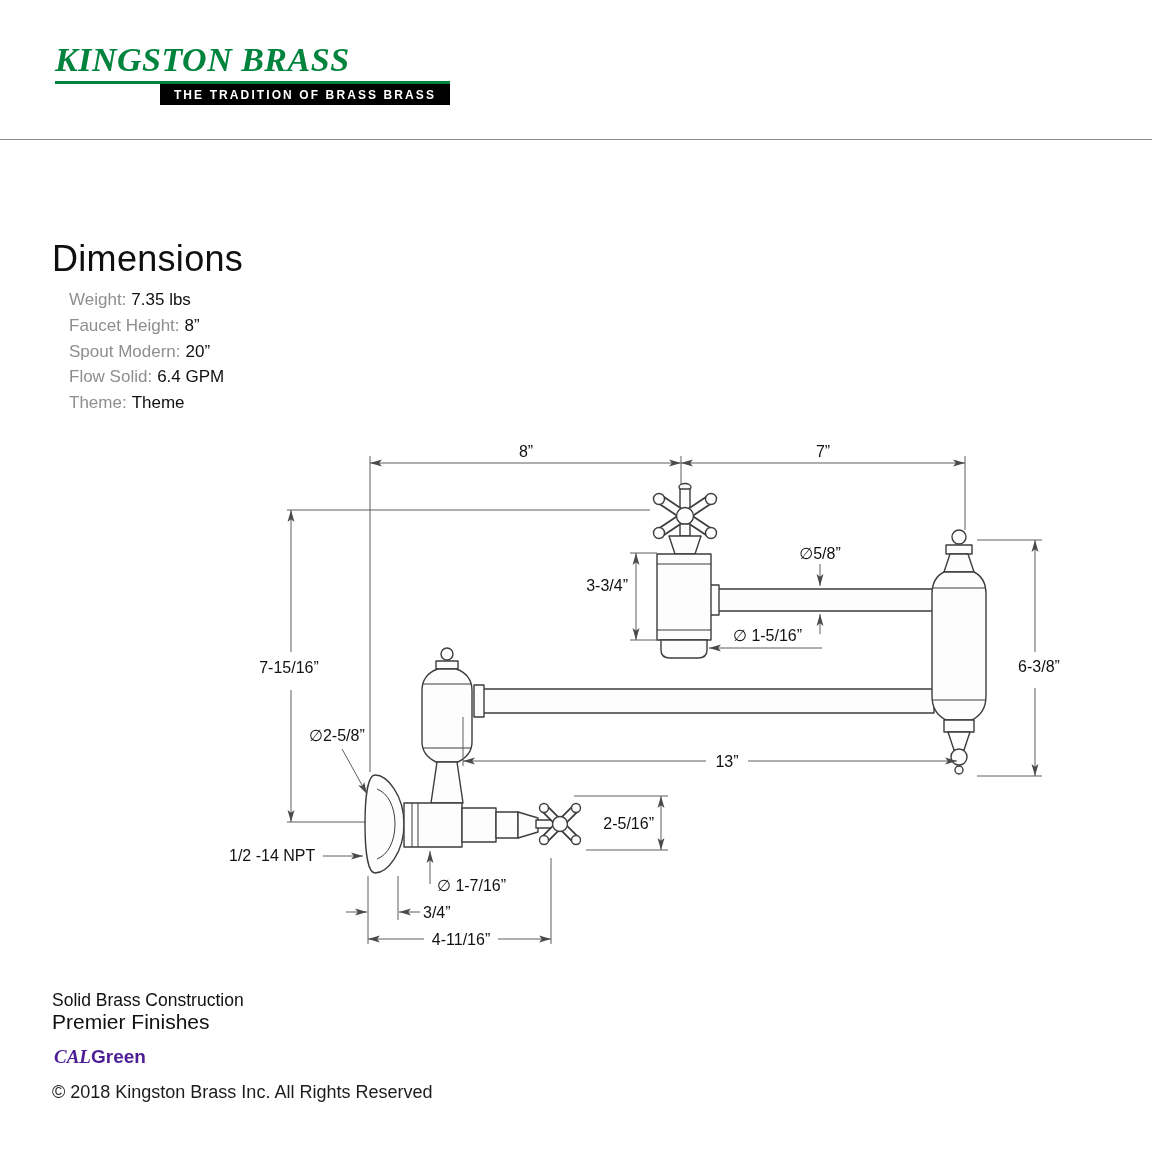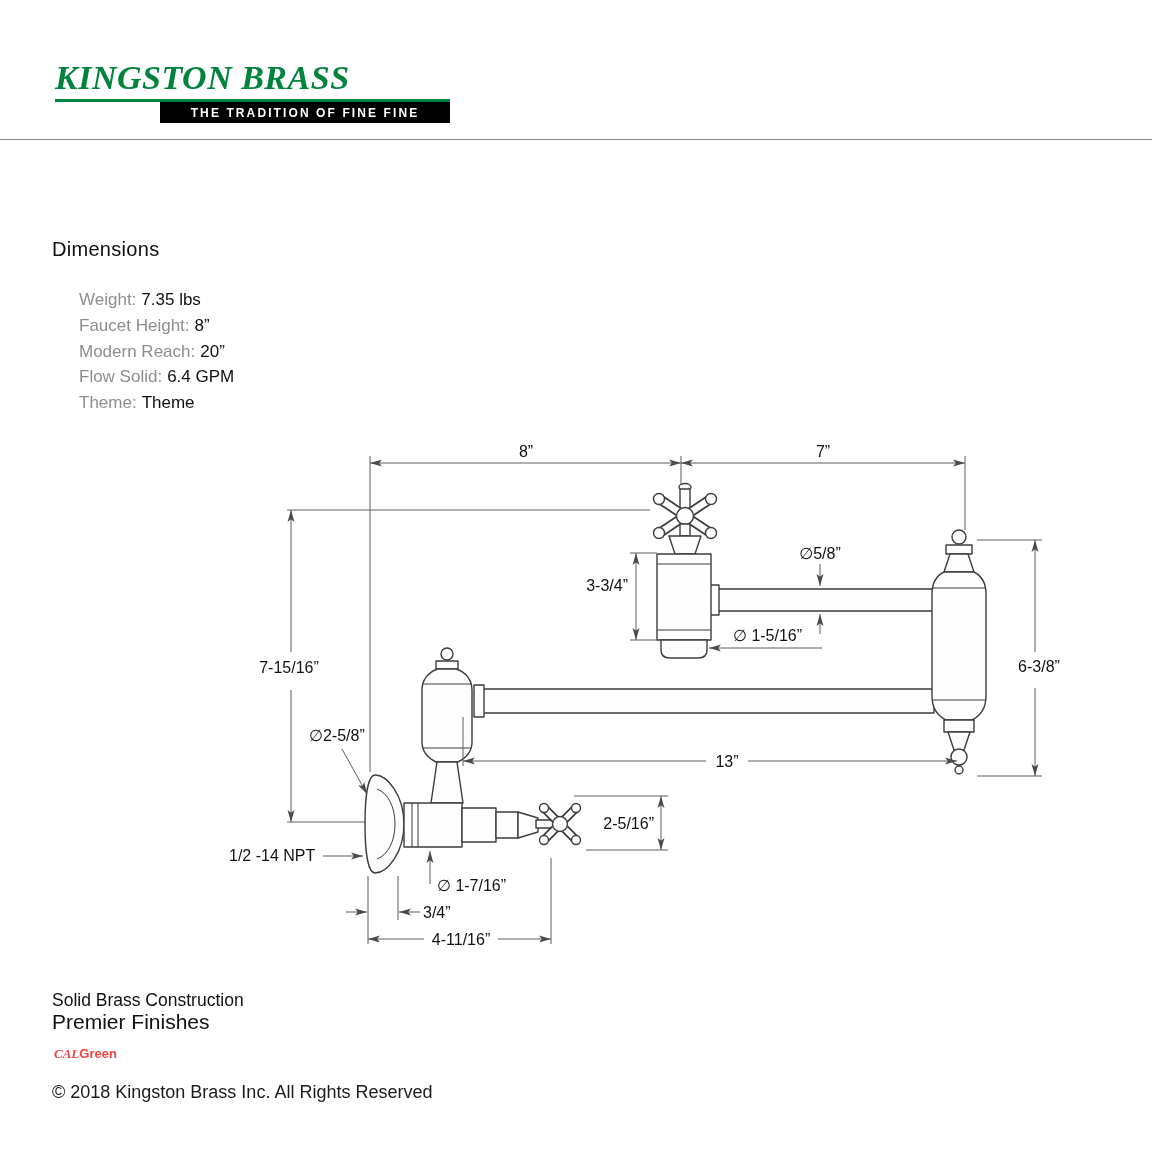--- a/index.html
+++ b/index.html
@@ -1,39 +1,39 @@
 <!DOCTYPE html>
 <html><head>
 <meta charset="utf-8">
 <style>
   * { margin:0; padding:0; box-sizing:border-box; }
   html,body { background:#ffffff; }
   .page { position:relative; width:1152px; height:1152px; background:#fff;
           font-family:"Liberation Sans", sans-serif; overflow:hidden; }
 
   
-  .logo { position:absolute; left:55px; top:59px; width:395px; }
+  .logo { position:absolute; left:55px; top:41px; width:395px; }
   .logo-text { font-family:"Liberation Serif", serif; font-style:italic; font-weight:bold;
                font-size:34px; line-height:38px; color:#00843D; letter-spacing:.5px; }
   .logo-rule { height:3px; background:#00843D; margin-top:2px; }
   .tag-bar { margin-left:105px; height:21px; background:#000; color:#fff;
              font-size:12px; font-weight:bold; letter-spacing:2.1px;
              display:flex; align-items:center; justify-content:center; }
   .divider { position:absolute; left:0; top:139px; width:1152px; height:1px; background:#8a8a8a; }
 
   
-  .dims-title { position:absolute; left:52px; top:238px; font-size:20px; color:#0f0f0f; letter-spacing:.3px; }
-  .specs { position:absolute; left:79px; top:287px; font-size:17px; line-height:25.8px; }
+  .dims-title { position:absolute; left:52px; top:238px; font-size:36px; color:#0f0f0f; letter-spacing:.3px; }
+  .specs { position:absolute; left:69px; top:287px; font-size:17px; line-height:25.8px; }
   .spec-label { color:#8e8e8e; }
   .spec-value { color:#101010; margin-left:5px; }
 
   
   .foot-line1 { position:absolute; left:52px; top:978px; font-size:17.5px; color:#101010;margin-top:12px; }
   .foot-line2 { position:absolute; left:52px; top:1010px; font-size:21px; color:#101010; }
-  .calgreen { position:absolute; left:54px; top:1046px; font-size:13px; color:#ef4444; }
+  .calgreen { position:absolute; left:54px; top:1046px; font-size:19px; color:#4c1d95; }
   .calgreen .cal { font-family:"Liberation Serif", serif; font-style:italic; font-weight:bold; }
   .calgreen .green { font-weight:bold; }
   .copyright { position:absolute; left:52px; top:1082px; font-size:18px; color:#1c1c1c; }
 
   
   svg.drawing { position:absolute; left:0; top:442px; }
   .part  { fill:#fdfdfd; stroke:#3d3d3d; stroke-width:1.4; stroke-linejoin:round; }
   .pline { fill:none; stroke:#3d3d3d; stroke-width:1; }
   .dim path, .dim line { stroke:#5f5f5f; stroke-width:1; fill:none; }
   .armsO { fill:none; stroke:#3d3d3d; stroke-width:10; stroke-linecap:round; }
@@ -44,30 +44,30 @@
 </style>
 </head>
 <body>
 
 <div class="page">
 
   <div class="logo">
     <div class="logo-text">KINGSTON BRASS</div>
     <div class="logo-rule"></div>
     <div class="tag-bar">
-      <span>THE TRADITION OF FINE FINE</span>
+      <span>THE TRADITION OF BRASS BRASS</span>
     </div>
   </div>
   <div class="divider"></div>
 
   <div class="dims-title">Dimensions</div>
   <div class="specs">
     <div><span class="spec-label">Weight:</span><span class="spec-value">7.35 lbs</span></div>
     <div><span class="spec-label">Faucet Height:</span><span class="spec-value">8”</span></div>
-    <div><span class="spec-label">Modern Reach:</span><span class="spec-value">20”</span></div>
+    <div><span class="spec-label">Spout Modern:</span><span class="spec-value">20”</span></div>
     <div><span class="spec-label">Flow Solid:</span><span class="spec-value">6.4 GPM</span></div>
     <div><span class="spec-label">Theme:</span><span class="spec-value">Theme</span></div>
   </div>
 
   <svg class="drawing" width="1152" height="512" viewBox="0 442 1152 512">
     <defs>
       <marker id="ar" viewBox="0 0 12 8" refX="11.5" refY="4" markerWidth="13" markerHeight="9" orient="auto-start-reverse">
         <path d="M0.5,0.8 L11.5,4 L0.5,7.2 L3,4 Z" fill="#4a4a4a"></path>
       </marker>
     </defs>

